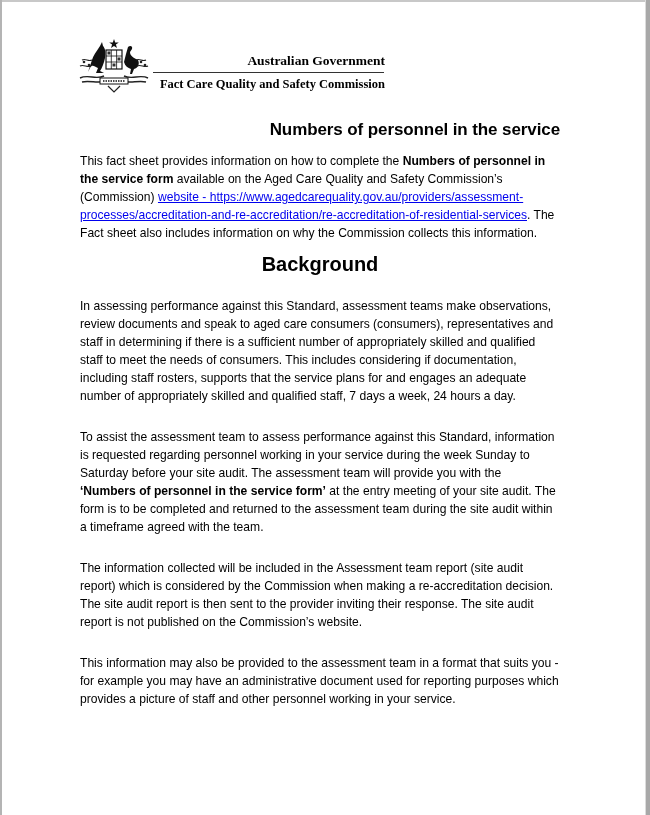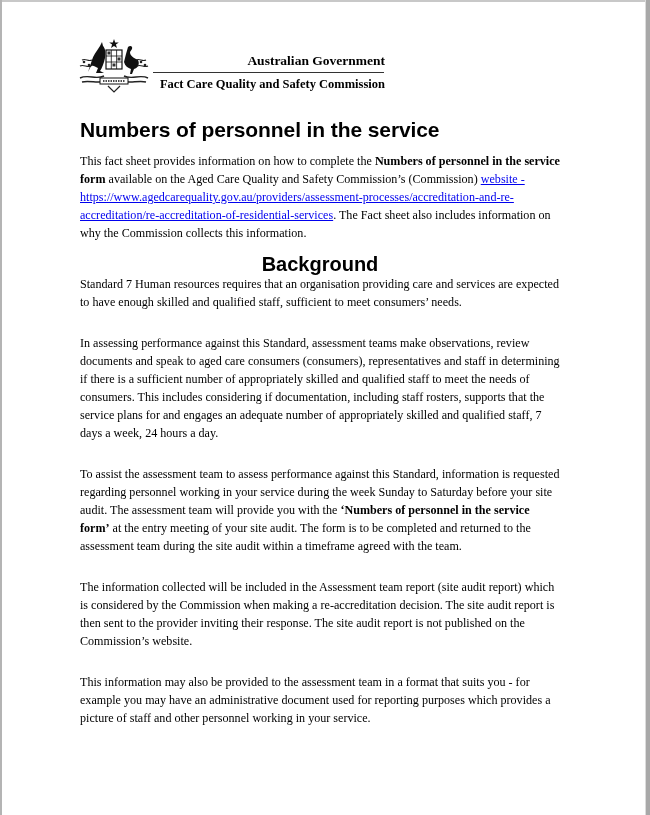--- a/index.html
+++ b/index.html
@@ -74,29 +74,29 @@
     .content {
       position: absolute;
       left: 80px;
       top: 117px;
       width: 480px;
     }
     h1 {
       margin: 0;
       font-family: "Liberation Sans", sans-serif;
       font-weight: bold;
-      font-size: 21px;
+      font-size: 17px;
       line-height: 26px;
       letter-spacing: -0.1px;
+      text-align: right;
     }
     p {
       margin: 0;
       font-size: 12.1px;
       line-height: 18px;
-      font-family: Liberation Serif, serif;
     }
     .p-intro { margin-top: 9px; }
     h2 {
       margin: 0;
       margin-top: 12px;
       font-size: 20px;
       font-weight: bold;
       line-height: 20px;
       text-align: center;
     }
@@ -153,21 +153,20 @@
   </div>
 </div>
 
 <div class="content">
   <h1>Numbers of personnel in the service</h1>
 
   <p class="p-intro"><span>This fact sheet provides information on how to complete the </span><b>Numbers of personnel in the service form</b><span> available on the Aged Care Quality and Safety Commission’s (Commission) </span><a class="link">website - https://www.agedcarequality.gov.au/providers/assessment-processes/accreditation-and-re-accreditation/re-accreditation-of-residential-services</a><span>. The Fact sheet also includes information on why the Commission collects this information.</span></p>
 
   <h2>Background</h2>
 
-  <p class="p-bg1">Standard 7 Human resources requires that an organisation providing care and services are expected to have enough skilled and qualified staff, sufficient to meet consumers’ needs.</p>
 
   <p class="gap">In assessing performance against this Standard, assessment teams make observations, review documents and speak to aged care consumers (consumers), representatives and staff in determining if there is a sufficient number of appropriately skilled and qualified staff to meet the needs of consumers. This includes considering if documentation, including staff rosters, supports that the service  plans for and engages an adequate number of appropriately skilled and qualified staff, 7 days a week, 24 hours a day.</p>
 
   <p class="gap"><span>To assist the assessment team to assess performance against this Standard, information is requested regarding personnel working in your service during the week Sunday to Saturday before your site audit. The assessment team will provide you with the </span><b>‘Numbers of personnel in the service form’</b><span> at the entry meeting of your site audit. The form is to be completed and returned to the assessment team during the site audit within a timeframe agreed with the team.</span></p>
 
   <p class="gap">The information collected will be included in the Assessment team report (site audit report) which is considered by the Commission when making a re-accreditation decision. The site audit report is then sent to the provider inviting their response. The site audit report is not published on the Commission’s website.</p>
 
   <p class="gap">This information may also be provided to the assessment team in a format that suits you - for example you may have an administrative document used for reporting purposes which provides a picture of staff and other personnel working in your service.</p>
 </div>
 

